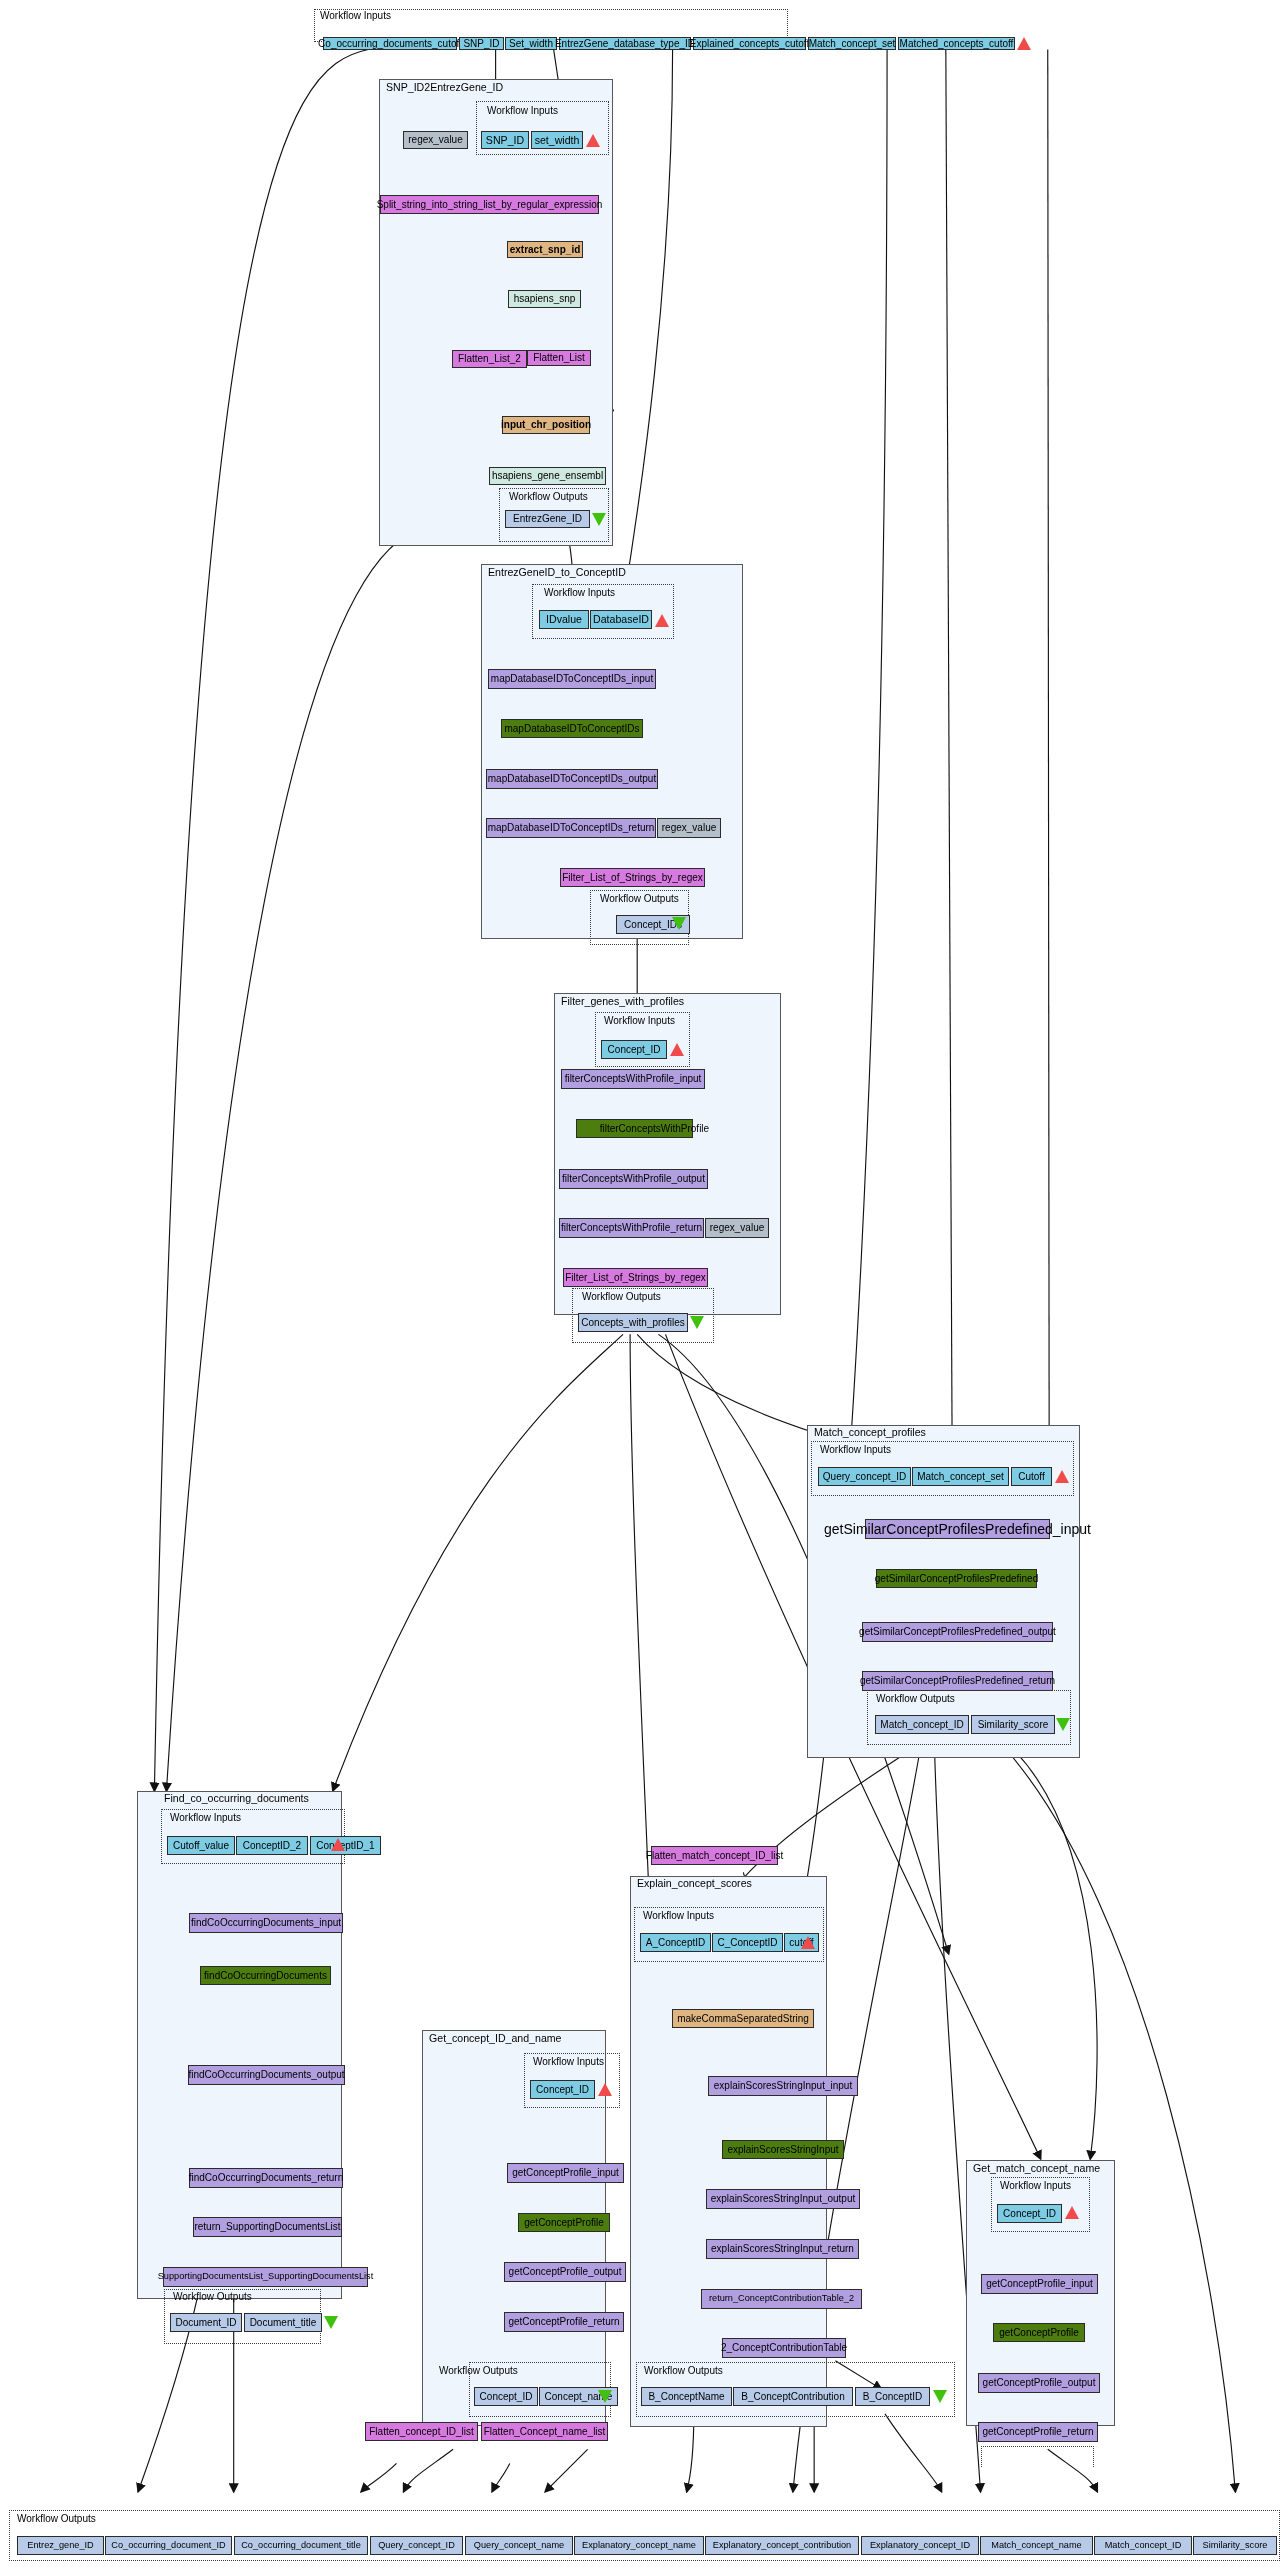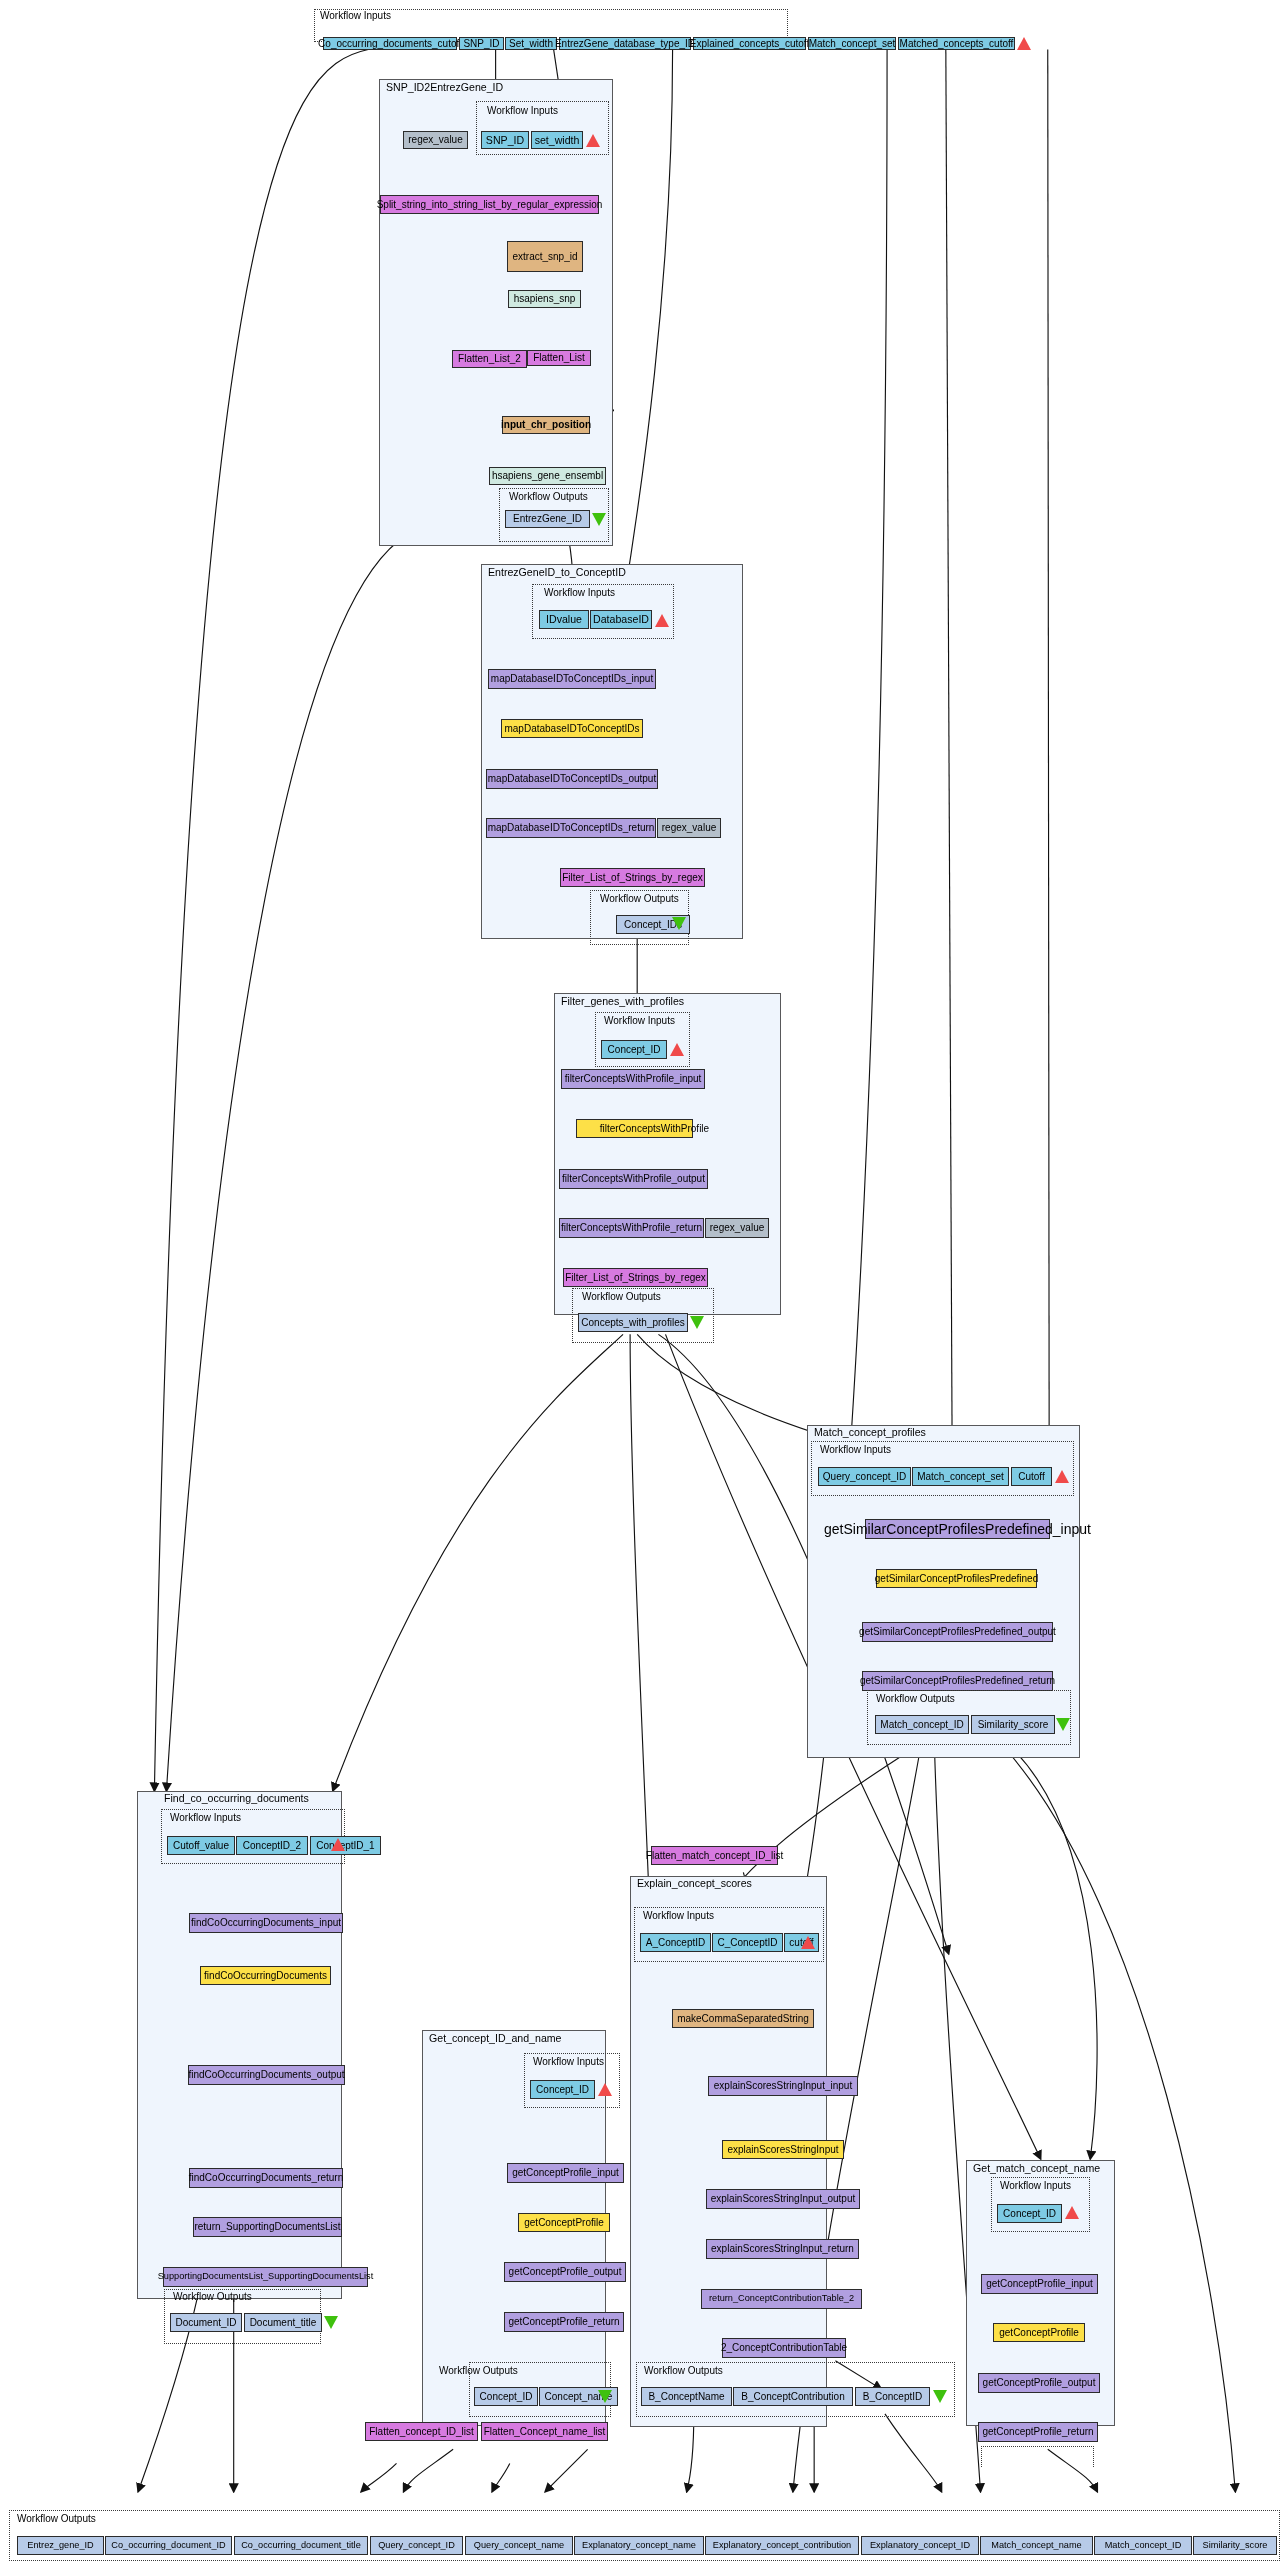--- a/index.html
+++ b/index.html
@@ -16,21 +16,21 @@
   .iogroup-label{position:absolute;font-size:10px;color:#000;white-space:nowrap;background:transparent;}
 
   
   .node{position:absolute;box-sizing:border-box;border:1.1px solid #2b2b2b;
         display:flex;align-items:center;justify-content:center;
         font-size:10px;color:#000;white-space:nowrap;padding:0 4.2px;line-height:1;}
   .n-input{background:#7ecbe4;}          
   .n-output{background:#b7cbe8;}         
   .n-proc{background:#b19fe0;}           
   .n-magenta{background:#d77ae0;}        
-  .n-green{background:#fde047;}          
+  .n-green{background:#4d7c0f;}          
   .n-tan{background:#dfb581;}            
   .n-mint{background:#cfe9e0;}           
   .n-grey{background:#b4bfca;}           
 
   
   .tri{position:absolute;width:0;height:0;}
   .tri-up{border-left:7.8px solid transparent;border-right:7.8px solid transparent;border-bottom:13.4px solid #f04a4a;}
   .tri-up::after{content:"";position:absolute;left:-7.8px;top:0;width:0;height:0;}
   .tri-down{border-left:7.8px solid transparent;border-right:7.8px solid transparent;border-top:13.4px solid #3fc10e;}
 </style>
@@ -186,21 +186,21 @@
   <div class="iogroup" style="left:476px;top:101px;width:133px;height:54px;"></div>
   <div class="iogroup-label" style="left:487px;top:105px;">Workflow Inputs</div>
   <div class="node n-input" style="left:481px;top:131px;width:48px;height:18.4px;font-size:10.6px;">SNP_ID</div>
   <div class="node n-input" style="left:531px;top:131px;width:52px;height:18.4px;font-size:10.6px;">set_width</div>
   <div class="tri tri-up" style="left:586px;top:134px;"></div>
 
   <div class="node n-grey" style="left:403px;top:131px;width:65px;height:18.4px;font-size:10px;">regex_value</div>
 
   <div class="node n-magenta" style="left:380px;top:195px;width:219px;height:19px;font-size:10px;">Split_string_into_string_list_by_regular_expression</div>
 
-  <div class="node n-tan" style="left:507px;top:241px;width:76px;height:31px;font-size:10px;">extract_snp_id</div>
+  <div class="node n-tan" style="left:507px;top:241px;width:76px;height:17px;font-size:10px;font-weight:bold;">extract_snp_id</div>
 
   <div class="node n-mint" style="left:508px;top:290px;width:73px;height:17.7px;font-size:10px;">hsapiens_snp</div>
 
   <div class="node n-magenta" style="left:452px;top:350px;width:75px;height:17.7px;font-size:10px;">Flatten_List_2</div>
   <div class="node n-magenta" style="left:527px;top:350px;width:64px;height:16px;font-size:10px;">Flatten_List</div>
 
   <div class="node n-tan" style="left:502px;top:416px;width:88px;height:18.4px;font-size:10px;font-weight:bold;">input_chr_position</div>
 
   <div class="node n-mint" style="left:489px;top:467px;width:117px;height:17.7px;font-size:10px;">hsapiens_gene_ensembl</div>
 

